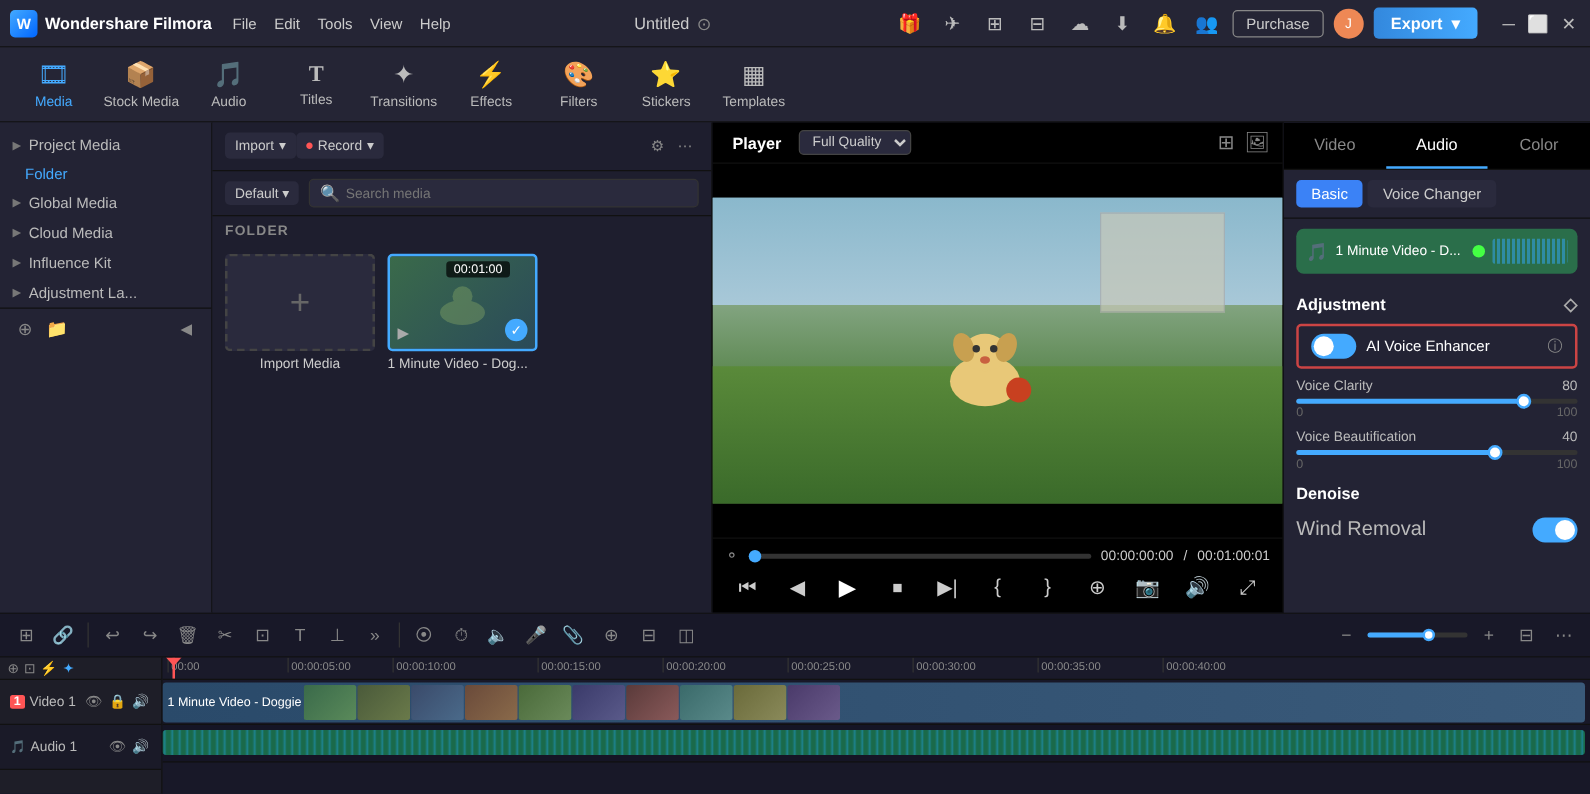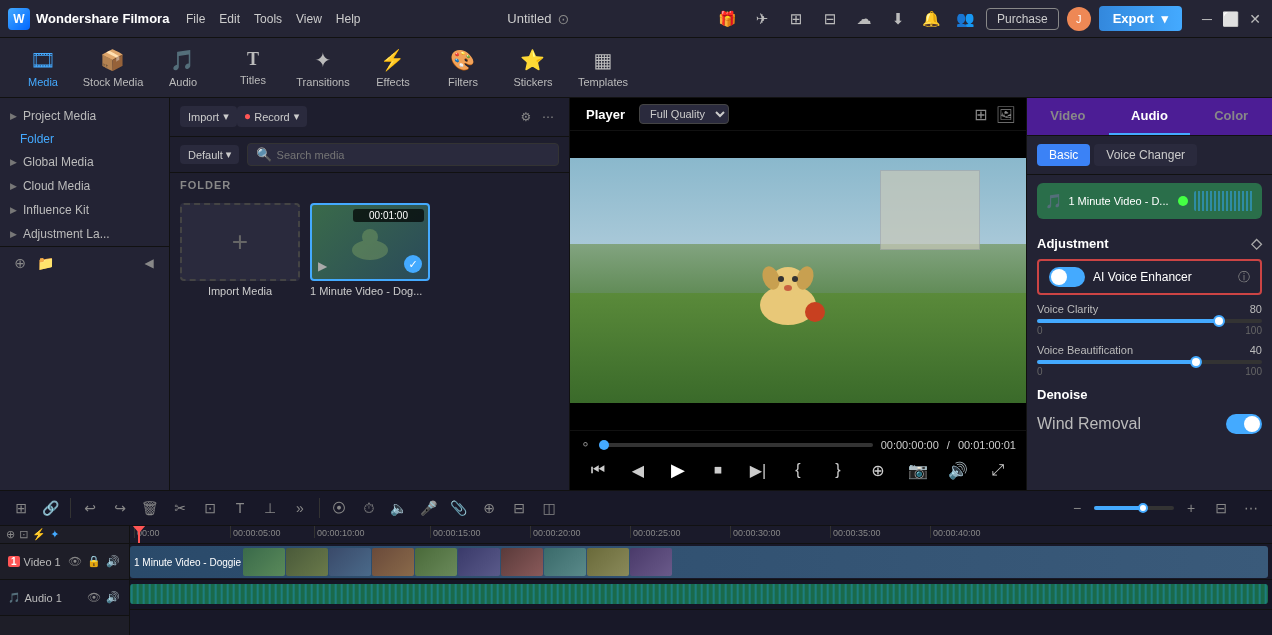--- a/index.html
+++ b/index.html
@@ -48,21 +48,21 @@
     #mediasearch { display: flex; align-items: center; gap: 8px; padding: 6px 10px; border-bottom: 1px solid #111; }
     .default-btn { background: #2a2a3d; border: none; color: #ccc; border-radius: 4px; padding: 3px 8px; cursor:pointer; font-size: 11px; display:flex;align-items:center;gap:3px; }
     .search-box { flex:1; background: #2a2a3d; border: 1px solid #333; border-radius: 4px; display:flex;align-items:center;gap:4px; padding:3px 8px; }
     .search-box input { background:transparent;border:none;color:#ccc;font-size:11px;outline:none;flex:1; }
     #mediafolders { padding: 6px 10px 4px; font-size: 11px; color: #888; font-weight: bold; letter-spacing: 1px; }
     #mediagrid { display: flex; gap: 10px; padding: 8px 10px; flex-wrap: wrap; }
     .media-thumb { width: 120px; cursor:pointer; }
     .media-thumb .thumb-img { width:120px;height:78px;background:#333;border-radius:4px;display:flex;align-items:center;justify-content:center;position:relative;border:2px solid transparent;overflow:hidden; }
     .media-thumb.selected .thumb-img { border-color: #4af; }
     .media-thumb .thumb-label { font-size:11px;color:#ccc;margin-top:4px;white-space:nowrap;overflow:hidden;text-overflow:ellipsis; }
-    .media-thumb .thumb-duration { position:absolute;top:4px;right:4px;background:rgba(0,0,0,0.7);color:#fff;font-size:10px;padding:1px 16px;border-radius:3px; }
+    .media-thumb .thumb-duration { position:absolute;top:4px;right:20px;background:rgba(0,0,0,0.7);color:#fff;font-size:10px;padding:1px 6px;border-radius:3px; }
     .media-thumb .thumb-check { position:absolute;bottom:6px;right:6px;width:18px;height:18px;background:#4af;border-radius:50%;display:flex;align-items:center;justify-content:center;color:#fff;font-size:11px; }
     .media-thumb .thumb-type { position:absolute;bottom:6px;left:6px;color:#aaa;font-size:12px; }
     .add-media { width:120px;height:78px;background:#2a2a3d;border-radius:4px;display:flex;align-items:center;justify-content:center;cursor:pointer;border:2px dashed #444; font-size:28px;color:#666; }
 
     
     #playerpanel { flex:1; background: #000000; border-right: 1px solid #111; display:flex;flex-direction:column;gap:27px; }
     #playerheader { display:flex;align-items:center;gap:8px;padding:6px 10px;border-bottom:1px solid #111; }
     #playerheader .tab { cursor:pointer;color:#bbb;font-size:13px;padding:2px 6px; }
     #playerheader .tab.active { color:#fff;font-weight:bold; }
     .quality-select { background:#2a2a3d;border:1px solid #444;color:#ccc;border-radius:4px;padding:2px 6px;font-size:11px;cursor:pointer; }
@@ -77,21 +77,21 @@
     .progress-bar { flex:1;height:4px;background:#333;border-radius:2px;cursor:pointer;position:relative; }
     .progress-fill { width:0%;height:100%;background:#4af;border-radius:2px; }
     .progress-handle { width:10px;height:10px;background:#4af;border-radius:50%;position:absolute;top:-3px;left:0; }
     .time-display { color:#ccc;font-size:11px;white-space:nowrap; }
     .controls-row { display:flex;align-items:center;justify-content:center;gap:12px; }
     .ctrl-btn { width:28px;height:28px;display:flex;align-items:center;justify-content:center;color:#ccc;cursor:pointer;font-size:16px; }
     .ctrl-btn.play { font-size:18px;color:#fff; }
 
     
     #rightpanel { width: 245px; background: #232334; display:flex;flex-direction:column; overflow-y:auto; }
-    #righttabs { display:flex;border-bottom:1px solid #111;background:#4c1d95;font-weight:bold; }
+    #righttabs { display:flex;border-bottom:1px solid #111;background:#000000; }
     .rtab { flex:1;text-align:center;padding:10px 0;cursor:pointer;color:#888;font-size:13px; }
     .rtab.active { color:#fff;border-bottom:2px solid #4af; }
     #audiotabs { display:flex;gap:4px;padding:8px 10px;border-bottom:1px solid #111; }
     .atab { background:#2a2a3d;border:none;color:#ccc;border-radius:4px;padding:4px 12px;cursor:pointer;font-size:12px; }
     .atab.active { background:#3b82f6;color:#fff; }
     .audio-track { margin:8px 10px;background:#2a6e4a;border-radius:6px;padding:8px;display:flex;align-items:center;gap:6px;position:relative; }
     .audio-track-icon { font-size:14px;color:#adf; }
     .audio-track-label { font-size:11px;color:#fff;flex:1;white-space:nowrap;overflow:hidden;text-overflow:ellipsis; }
     .audio-track-dot { width:10px;height:10px;background:#4f4;border-radius:50%; }
     .audio-waveform { height:20px;background:repeating-linear-gradient(90deg,#3af 0,#3af 2px,transparent 2px,transparent 4px);opacity:0.5;border-radius:2px; }

